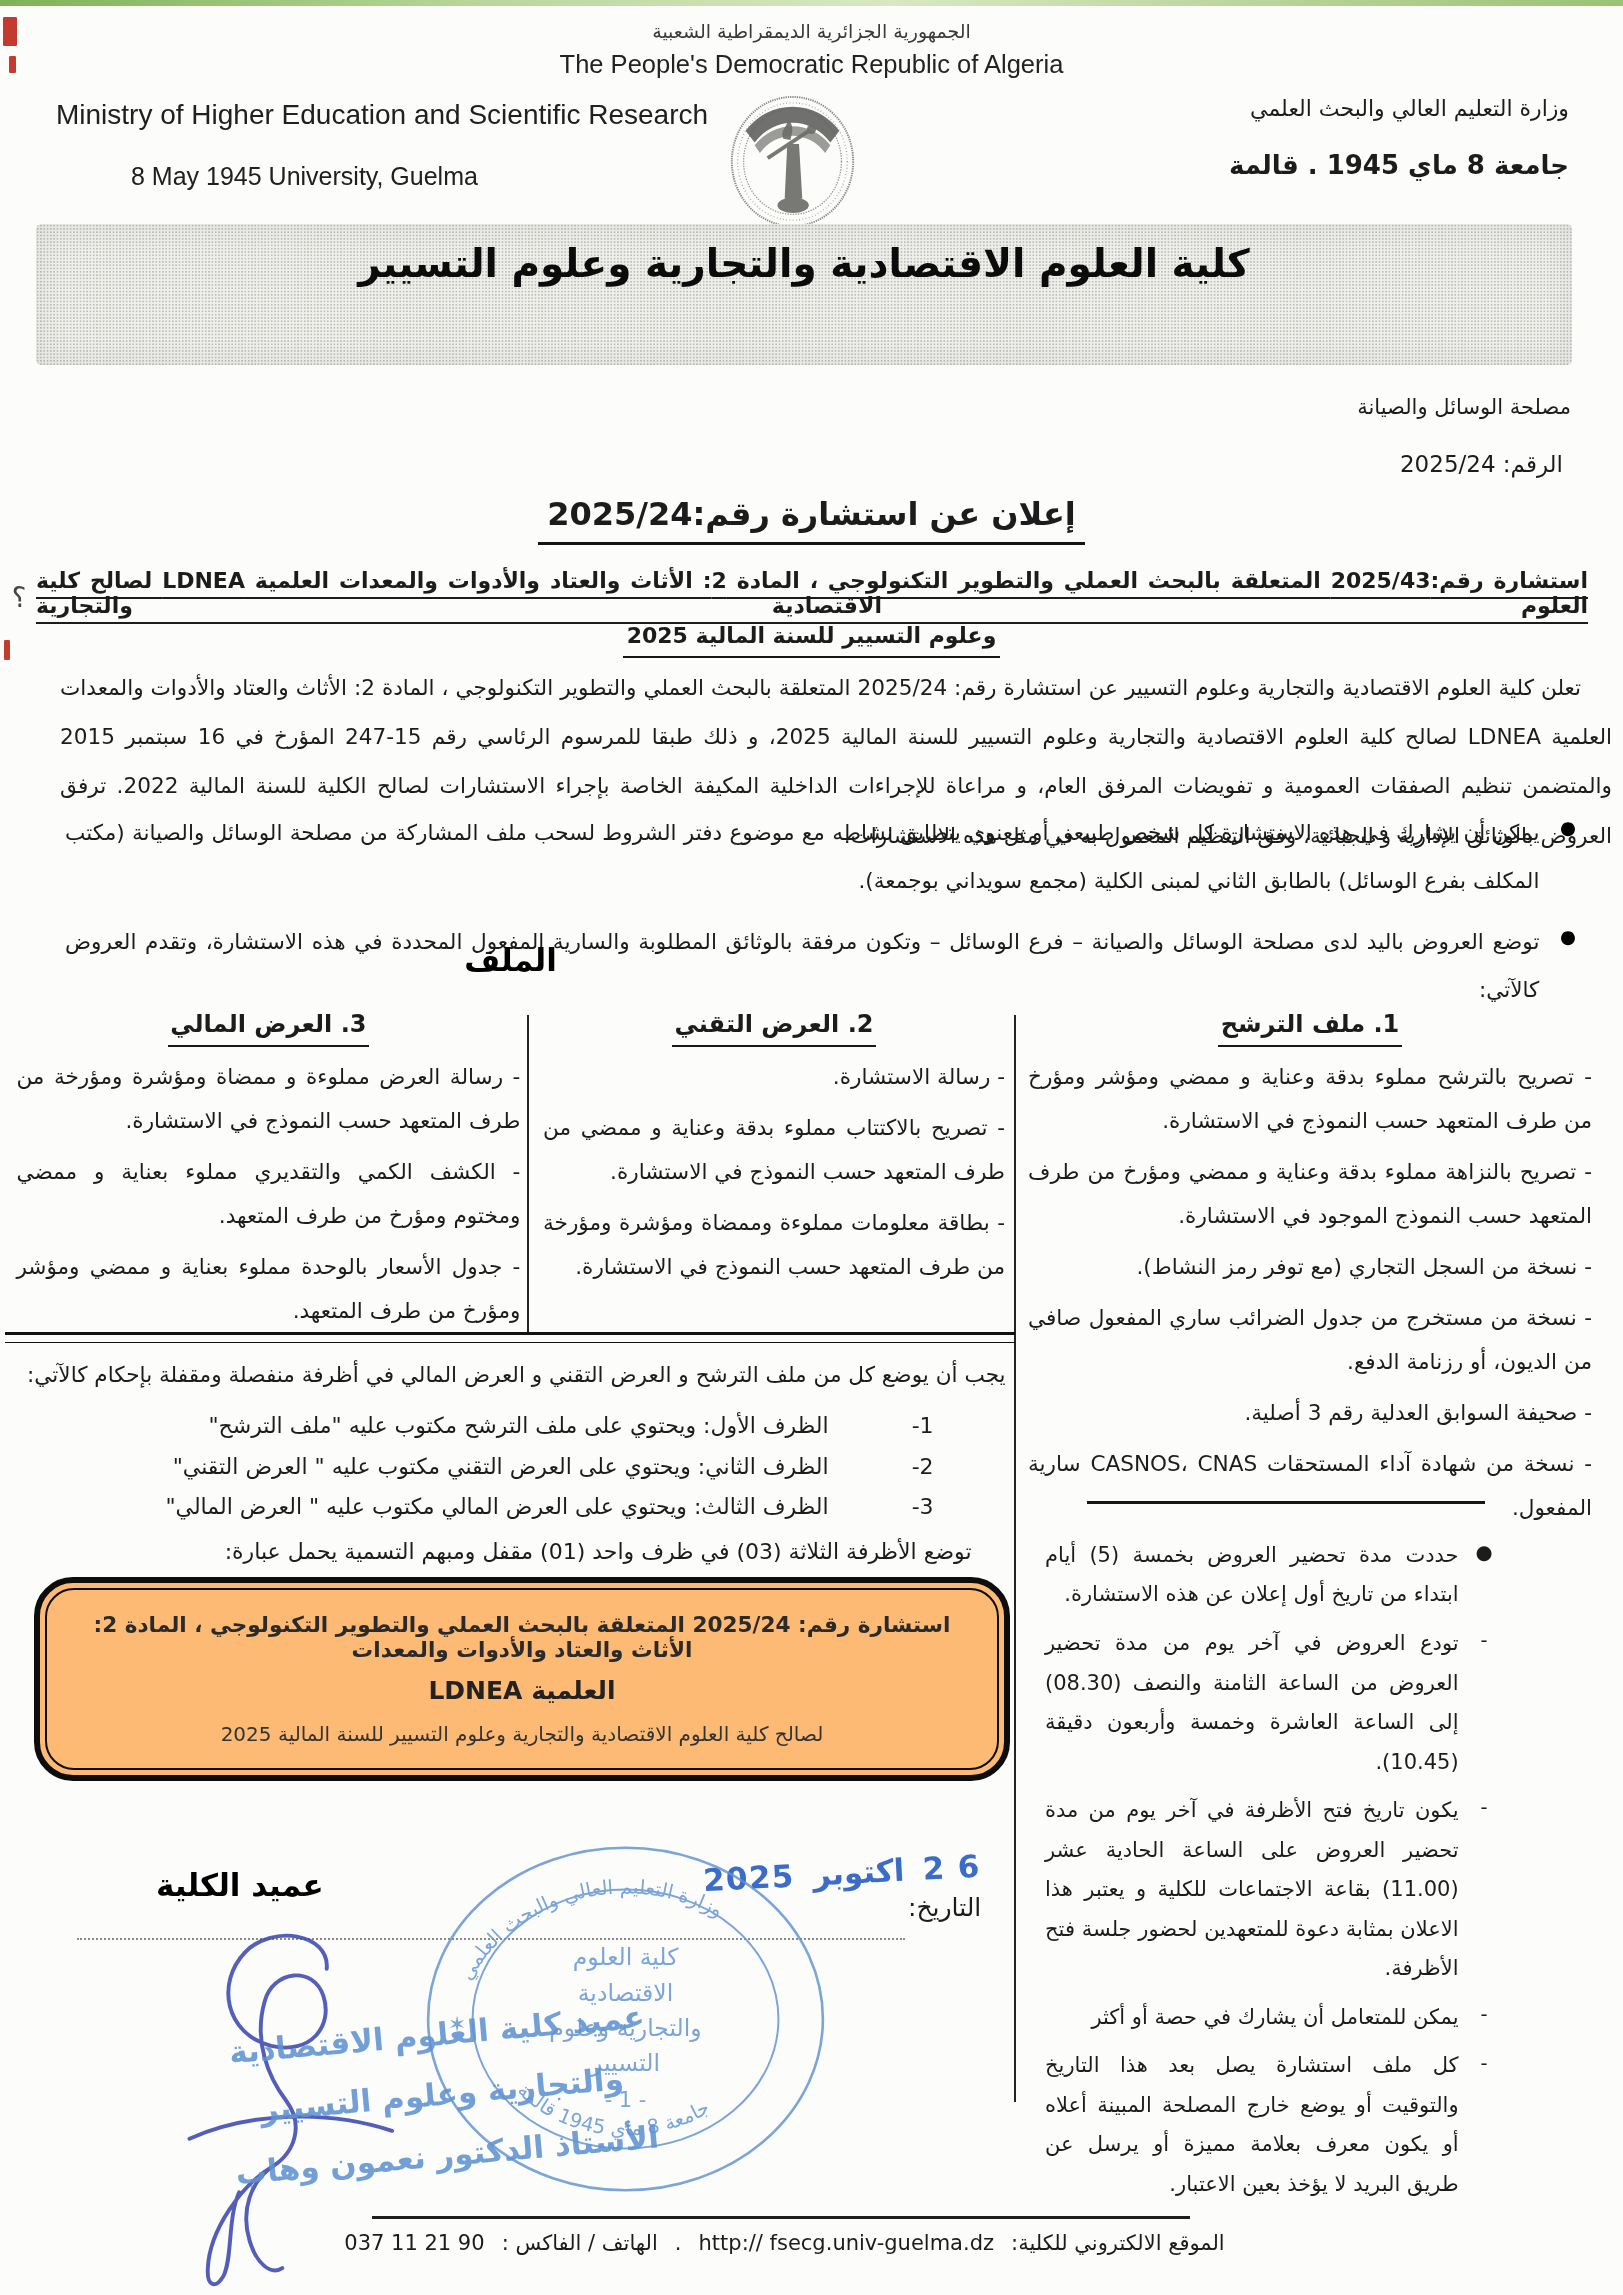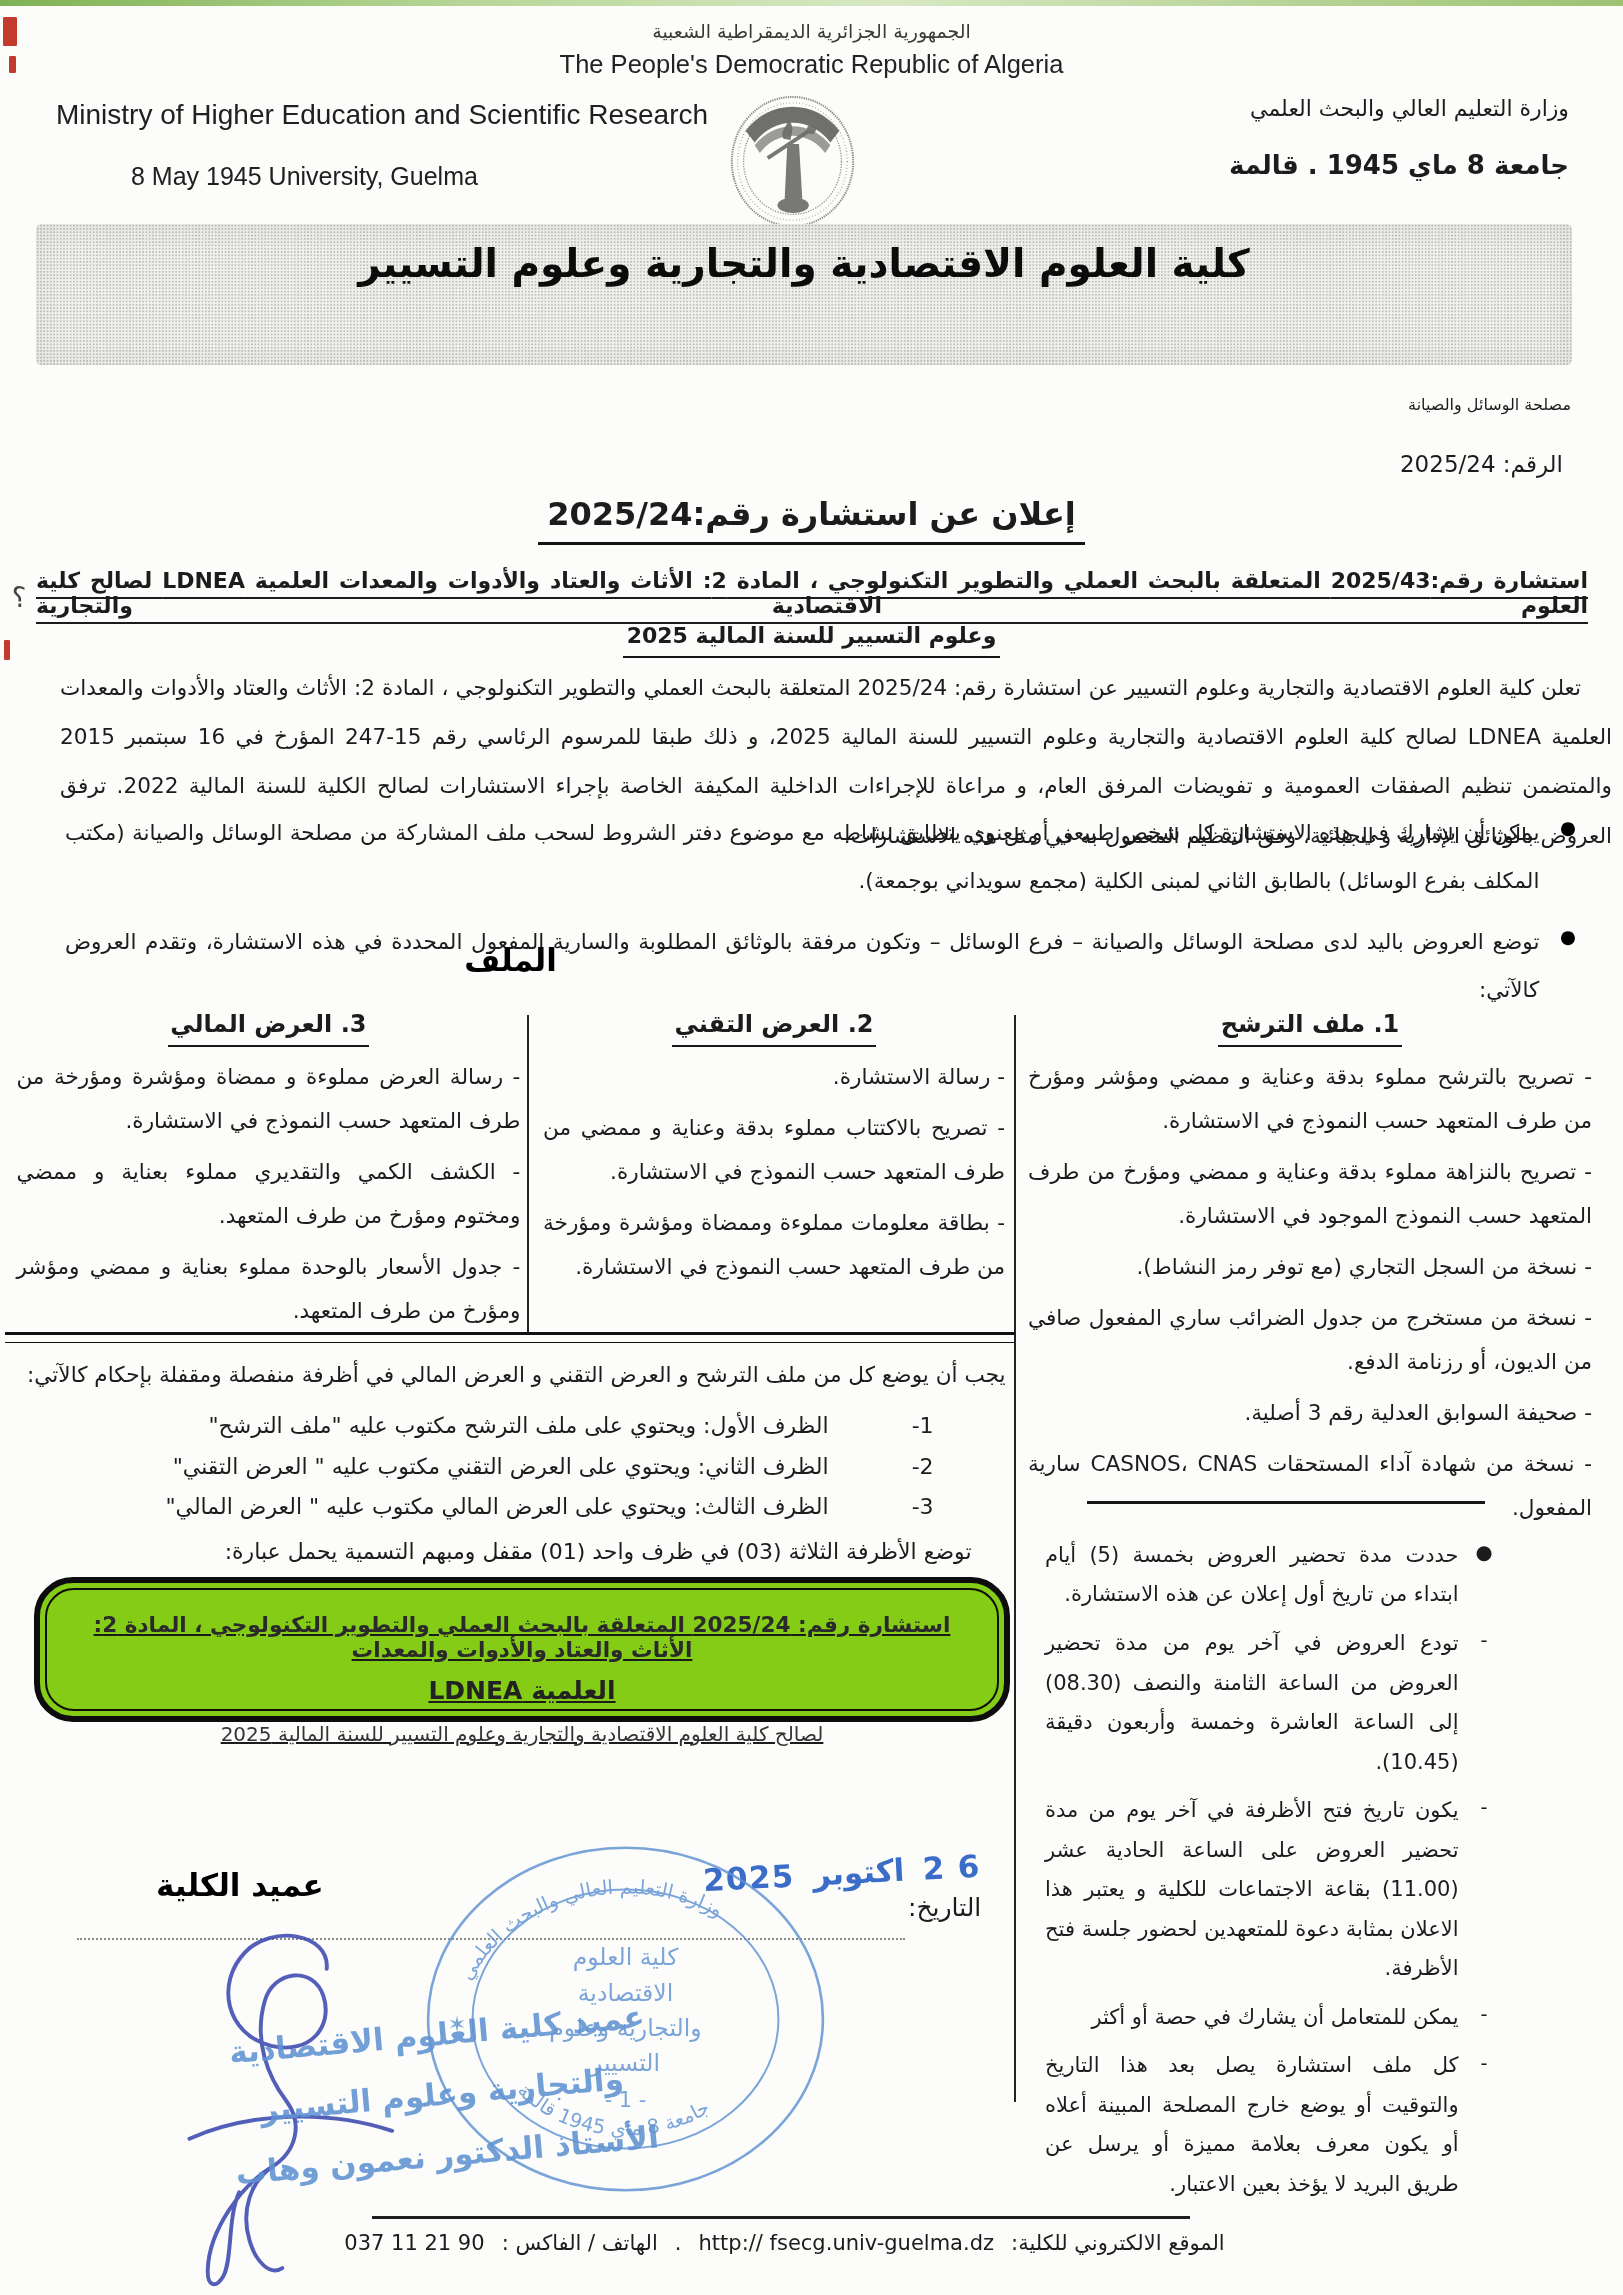--- a/index.html
+++ b/index.html
@@ -32,21 +32,21 @@
   .banner{
     top:224px;left:36px;width:1536px;height:141px;border-radius:5.2px;
     background-color:#efefec;
     background-image:radial-gradient(#bfbfba 0.7px, rgba(0,0,0,0) 0.9px);
     background-size:3.3px 3.3px;
     box-shadow:inset 0 0 33px rgba(0,0,0,.07);
   }
   .banner-line1{padding-top:17px;font-size:39px;font-weight:bold;color:#0b0b0b;}
   .banner-line2{margin-top:13px;font-size:26px;font-weight:bold;color:#111;}
 
-  .service-name{top:395px;right:52px;font-size:16px;}
+  .service-name{top:395px;right:52px;font-size:21px;}
   .service-num{top:451px;right:60px;font-size:23px;}
 
   .main-title{top:495px;left:0;width:100%;}
   .main-title span{display:inline-block;font-size:32px;font-weight:bold;border-bottom:3.3px solid #141414;padding:0 9.2px 9.2px 9.2px;}
 
   .subtitle1{top:568px;left:36px;width:1552px;font-size:22px;font-weight:bold;
     text-align:justify;text-align-last:justify;
     text-decoration:underline;text-underline-offset:9.2px;text-decoration-thickness:2px;}
   .subtitle2{top:623px;left:0;width:100%;}
   .subtitle2 span{display:inline-block;font-size:22px;font-weight:bold;border-bottom:2px solid #161616;padding:0 3.9px 7.9px 3.9px;}
@@ -75,21 +75,21 @@
 
   
   .envelopes{top:1352px;left:19.6px;width:986px;}
   .env-intro{font-size:21.6px;line-height:2.1;}
   .env-item{display:flex;margin-top:15.7px;padding-right:72px;gap:0;}
   .env-num{flex:0 0 105px;font-size:22px;}
   .env-text{font-size:22px;}
   .env-outro{margin-top:19.6px;font-size:22px;padding-right:34px;}
 
   
-  .env-box{top:1577px;left:34px;width:976px;height:145px;border:6.5px solid #0d0d0d;border-radius:39px;padding:4.6px;box-sizing:border-box;background:#84cc16;text-decoration:underline;}
+  .env-box{top:1577px;left:34px;width:976px;height:204px;border:6.5px solid #0d0d0d;border-radius:39px;padding:4.6px;box-sizing:border-box;background:#fdba74;}
   .env-box-inner{border:2px solid #0d0d0d;border-radius:29px;height:100%;box-sizing:border-box;padding-top:22px;}
   .box-l1{font-size:21.6px;font-weight:600;color:#2a2a2a;padding:0 26px;}
   .box-l2{margin-top:14.4px;font-size:25px;font-weight:600;color:#222;}
   .box-l3{margin-top:17px;font-size:20px;color:#333;}
 
   
   .deadline-hr{left:1087px;top:1501px;width:398px;height:2.6px;background:#161616;}
   .deadlines{top:1536px;left:1045px;width:450px;}
   .dl-item{display:flex;gap:14.4px;margin-bottom:9.2px;}
   .dl-marker{flex:0 0 22px;font-size:19.6px;padding-top:5.2px;text-align:center;}

